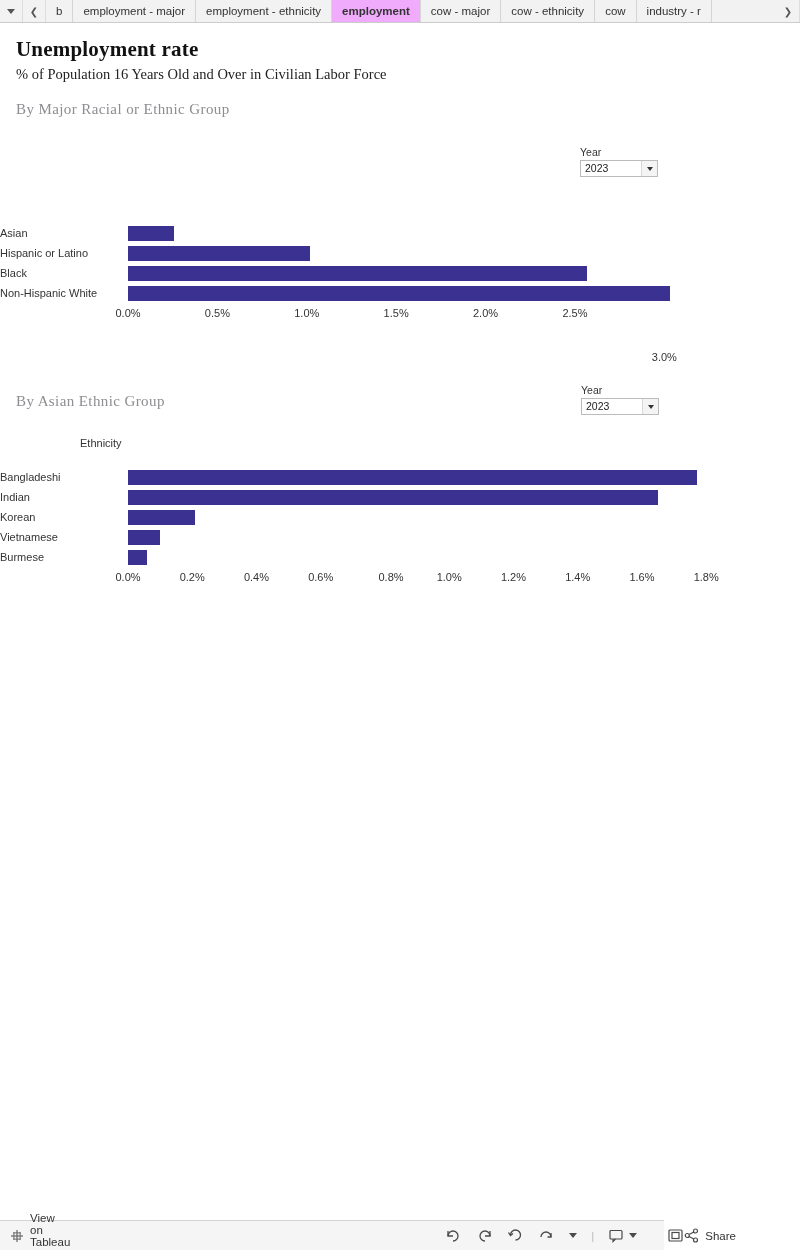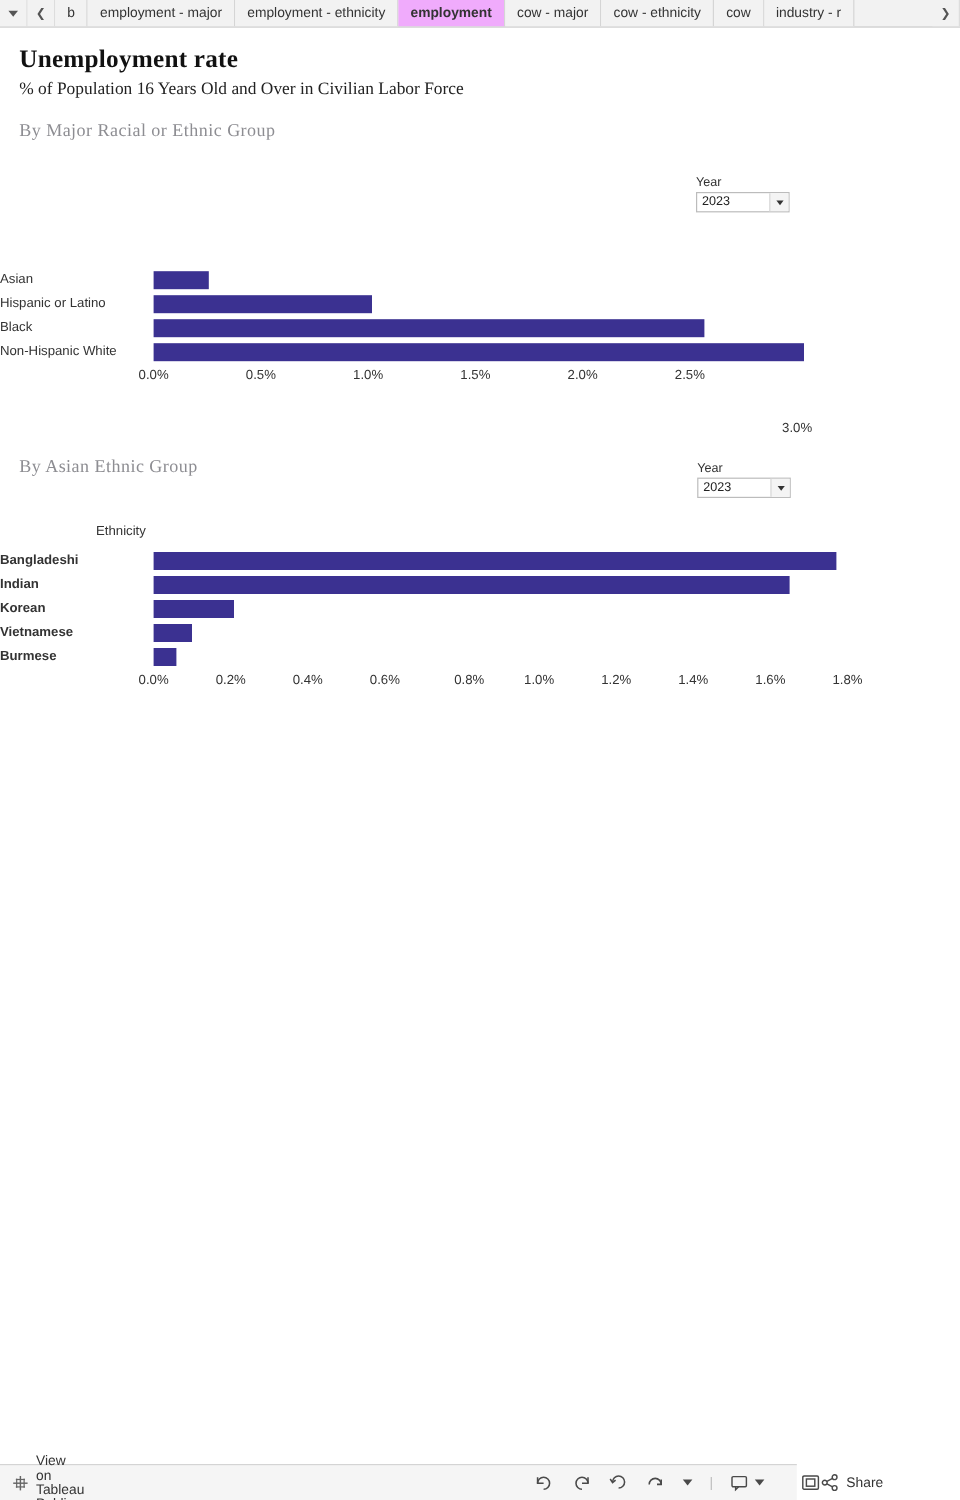--- a/index.html
+++ b/index.html
@@ -288,35 +288,35 @@
         <div class="tick" style="left: 0px;">0.0%</div>
         <div class="tick" style="left: 89.3846px;">0.5%</div>
         <div class="tick" style="left: 178.769px;">1.0%</div>
         <div class="tick" style="left: 268.154px;">1.5%</div>
         <div class="tick" style="left: 357.538px;">2.0%</div>
         <div class="tick" style="left: 446.923px;">2.5%</div>
         <div class="tick" style="left: 536.308px; margin-top: 44px;">3.0%</div>
       </div>
   </div>
 
-  <div class="section-head" style="position:absolute; top:340px; left:0;">By Asian Ethnic Group</div>
+  <div class="section-head" style="position:absolute; top:352px; left:0;">By Asian Ethnic Group</div>
 
   <div class="yearfilter" style="left:581px; top:361px;">
     <div class="flabel">Year</div>
     <div class="selectbox">
       <div class="val">2023</div>
       <div class="arrowbtn">
         <span class="tri"></span>
       </div>
     </div>
   </div>
 
   <div class="chart" id="chart-asian" style="top:414px;">
     <div class="axis-title" style="left:80px; top:0px;">Ethnicity</div>
-    <div class="rows" id="rows-asian" style="margin-top:20px;font-weight:bold;">
+    <div class="rows" id="rows-asian" style="margin-top:30px;">
         <div class="row">
           <div class="cat">Bangladeshi</div>
           <div class="barwrap">
             <div class="bar" style="width: 568.601px; background: rgb(59, 49, 145);"></div>
           </div>
         </div>
         <div class="row">
           <div class="cat">Indian</div>
           <div class="barwrap">
             <div class="bar" style="width: 530.052px; background: rgb(59, 49, 145);"></div>

